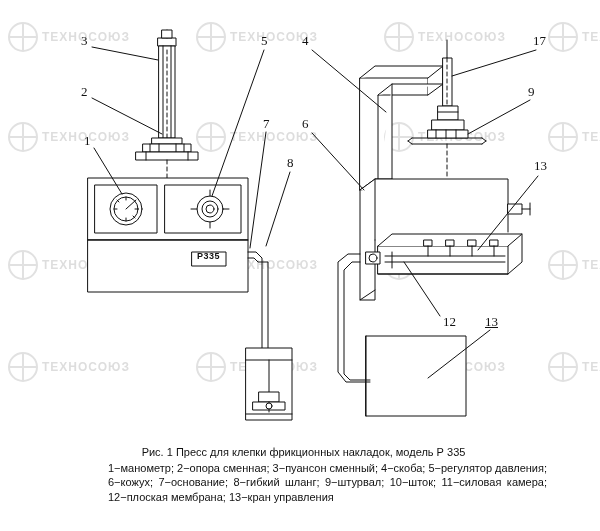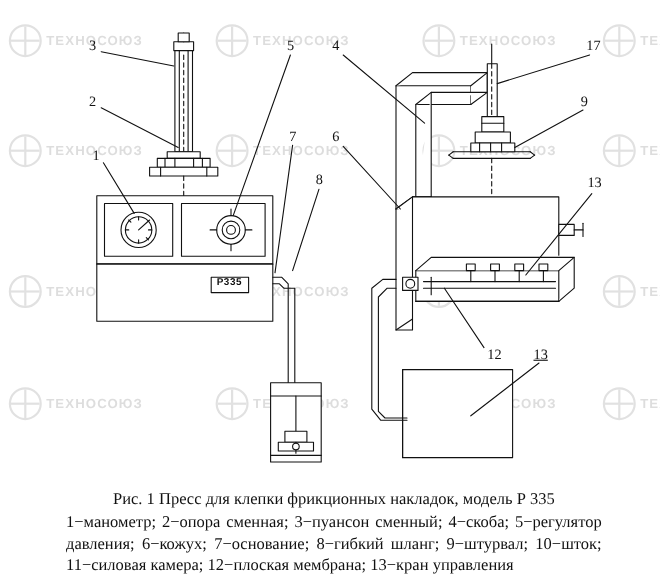--- a/index.html
+++ b/index.html
@@ -93,33 +93,34 @@
     color: #111;
     letter-spacing: 0.5px;
   }
   
   #caption {
     position: absolute;
     left: 60px;
     top: 445px;
     width: 487px;
     z-index: 3;
-    font-family: Liberation Serif, serif;
-    font-size: 15px;
+    font-family: Liberation Sans, sans-serif;
+    font-size: 11px;
     line-height: 1.32;
     color: #111;
   }
   #caption .cap-title {
     display: block;
     text-align: center;
     margin-bottom: 1px;
   }
   #caption .cap-body {
     display: block;
     text-align: justify;
+    margin-left: 48px;
   }
 </style>
 </head>
 <body>
 
 <div id="root">
 
   <div class="wm-layer">
     <div class="wm" style="left:8px;  top:22px;">
         <span class="globe"></span>

